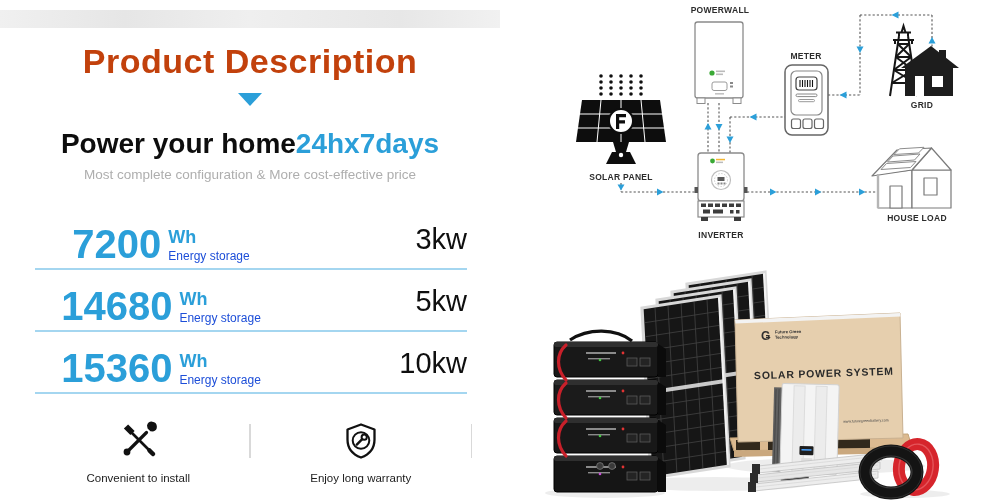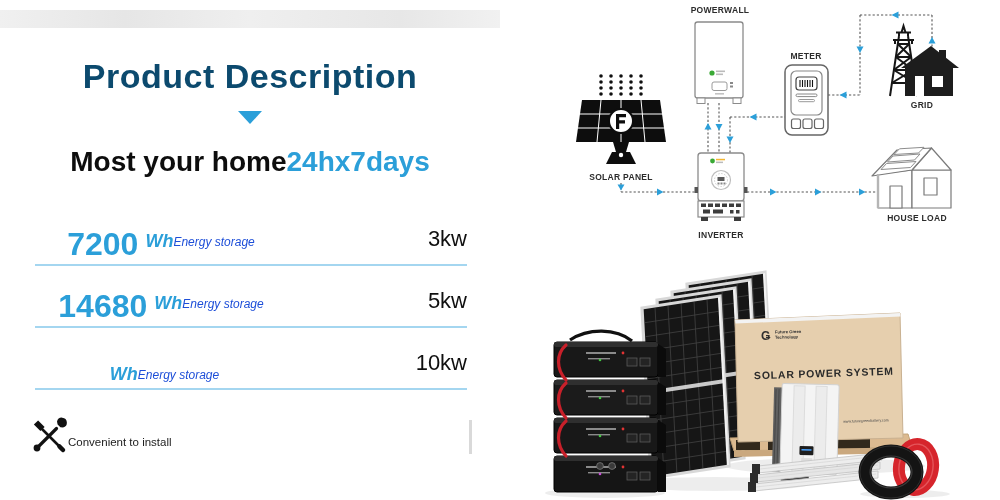--- a/index.html
+++ b/index.html
@@ -3,58 +3,59 @@
 <meta charset="utf-8">
 <style>
   html,body{margin:0;padding:0;}
   body{
     width:1000px;height:500px;overflow:hidden;background:#ffffff;
     font-family:"Liberation Sans", sans-serif;color:#111;position:relative;
   }
   .left-panel{position:absolute;left:0;top:0;width:500px;height:500px;}
   .top-strip{position:absolute;left:0;top:10px;width:500px;height:18px;
     background:linear-gradient(90deg,#f0f0f0,#e6e6e6 25%,#efefef 50%,#e7e7e7 80%,#f1f1f1);}
-  .page-title{margin:15px;padding-top:42px;text-align:center;font-size:34px;font-weight:700;
-    letter-spacing:.5px;color:#0c4a6e;}
+  .page-title{margin:0;padding-top:42px;text-align:center;font-size:34px;font-weight:700;
+    letter-spacing:.5px;color:#c2410c;}
   .tri-down{width:0;height:0;margin:12px auto 0;border-left:12px solid transparent;
     border-right:12px solid transparent;border-top:13px solid #2b9fd9;}
   .hero-line{margin-top:22px;text-align:center;font-size:28px;font-weight:700;color:#0d0d0d;}
   .hero-blue{color:#2b9fd9;}
   .hero-sub{margin-top:7px;text-align:center;font-size:13.5px;color:#aeaeae;}
   .specs{margin:26px 33px 0 35px;}
   .spec-row{display:flex;align-items:flex-end;border-bottom:2px solid #a4d6f0;
     padding:9px 0 5px;height:46px;}
   .spec-left{width:252px;display:flex;justify-content:center;align-items:flex-start;}
-  .spec-value{font-size:32px;line-height:.92;font-weight:700;color:#2b9fd9;letter-spacing:0;}
-  .unit-col{display:flex;flex-direction:row;margin-left:7px;padding-top:2px;font-style:italic;}
+  .spec-value{font-size:40px;line-height:.92;font-weight:700;color:#2b9fd9;letter-spacing:0;}
+  .unit-col{display:flex;flex-direction:column;margin-left:7px;padding-top:2px;}
   .spec-unit{font-size:18px;font-weight:700;color:#2b9fd9;line-height:1;}
   .spec-sublabel{font-size:12px;color:#1d4ed8;margin-top:3px;white-space:nowrap;}
-  .spec-power{margin-left:auto;font-size:22px;font-weight:500;color:#0f0f0f;padding-bottom:7px;}
+  .spec-power{margin-left:auto;font-size:29px;font-weight:500;color:#0f0f0f;padding-bottom:7px;}
   .features{display:flex;align-items:flex-start;margin:26px 28px 0 28px;}
-  .feature{flex:1;display:flex;flex-direction:row;align-items:center;}
+  .feature{flex:1;display:flex;flex-direction:column;align-items:center;}
   .feature .ficon{height:42px;display:flex;align-items:center;}
   .feature-label{margin-top:10px;font-size:11.5px;color:#1c1c1c;white-space:nowrap;}
   .vdiv{width:1px;height:34px;background:#d9d9d9;margin-top:4px;}
   .diagram-wrap{position:absolute;left:560px;top:0;width:470px;height:268px;}
   .photo-wrap{position:absolute;left:530px;top:270px;width:470px;height:230px;}
   svg text.dlabel{font-family:"Liberation Sans",sans-serif;font-size:8.5px;font-weight:700;
     fill:#2c2c2c;letter-spacing:.3px;}
   svg .dash{stroke:#555;stroke-width:1.1;stroke-dasharray:2.2 2;fill:none;}
   svg .arr{fill:#2b9fd9;stroke:none;}
 </style>
 </head>
 <body>
 
 <div class="left-panel">
   <div class="top-strip"></div>
   <h1 class="page-title">Product Description</h1>
   <div class="tri-down"></div>
   <div class="hero-line">
-    <span>Most your home</span><span class="hero-blue">24hx7days</span>
+    <span>Power your home</span><span class="hero-blue">24hx7days</span>
   </div>
+  <div class="hero-sub">Most complete configuration &amp; More cost-effective price</div>
 
   <div class="specs">
     <div class="spec-row">
       <div class="spec-left">
         <span class="spec-value">7200</span>
         <span class="unit-col">
           <span class="spec-unit">Wh</span>
           <span class="spec-sublabel">Energy storage</span>
         </span>
       </div>
@@ -65,20 +66,21 @@
         <span class="spec-value">14680</span>
         <span class="unit-col">
           <span class="spec-unit">Wh</span>
           <span class="spec-sublabel">Energy storage</span>
         </span>
       </div>
       <span class="spec-power">5kw</span>
     </div>
     <div class="spec-row">
       <div class="spec-left">
+        <span class="spec-value">15360</span>
         <span class="unit-col">
           <span class="spec-unit">Wh</span>
           <span class="spec-sublabel">Energy storage</span>
         </span>
       </div>
       <span class="spec-power">10kw</span>
     </div>
   </div>
 
   <div class="features">
@@ -92,20 +94,31 @@
             <path d="M35,10.5 a5,5 0 1 0 -6,-6 l0.6,3 2.8,2.8 z" fill="#111" stroke="none"></path>
             <path d="M28.5,11.5 L10.5,29.5" stroke-width="3.2"></path>
             <circle cx="9" cy="31" r="3.4" fill="#111" stroke="none"></circle>
           </g>
         </svg>
       </div>
       <div class="feature-label">Convenient to install</div>
     </div>
     <div class="vdiv"></div>
     <div class="vdiv"></div>
+    <div class="feature">
+      <div class="ficon">
+        <svg width="40" height="40" viewBox="0 0 40 40">
+          <path d="M20,3.5 L33.5,8.5 V18.5 C33.5,27.6 28,33.6 20,36.5 C12,33.6 6.5,27.6 6.5,18.5 V8.5 Z" stroke="#111" stroke-width="2.3" fill="none" stroke-linejoin="round"></path>
+          <circle cx="20" cy="19.5" r="8.3" stroke="#111" stroke-width="2" fill="none"></circle>
+          <circle cx="23.2" cy="16.2" r="2.6" stroke="#111" stroke-width="2" fill="none"></circle>
+          <path d="M15.8,23.6 L21.2,18.2" stroke="#111" stroke-width="2.4" fill="none" stroke-linecap="round"></path>
+        </svg>
+      </div>
+      <div class="feature-label">Enjoy long warranty</div>
+    </div>
     <div class="vdiv"></div>
   </div>
 </div>
 
 <div class="diagram-wrap">
 <svg width="470" height="268" viewBox="0 0 470 268">
 
   <g class="dash">
     <path d="M61,183 V192"></path>
         <path d="M61,192 H316"></path>

